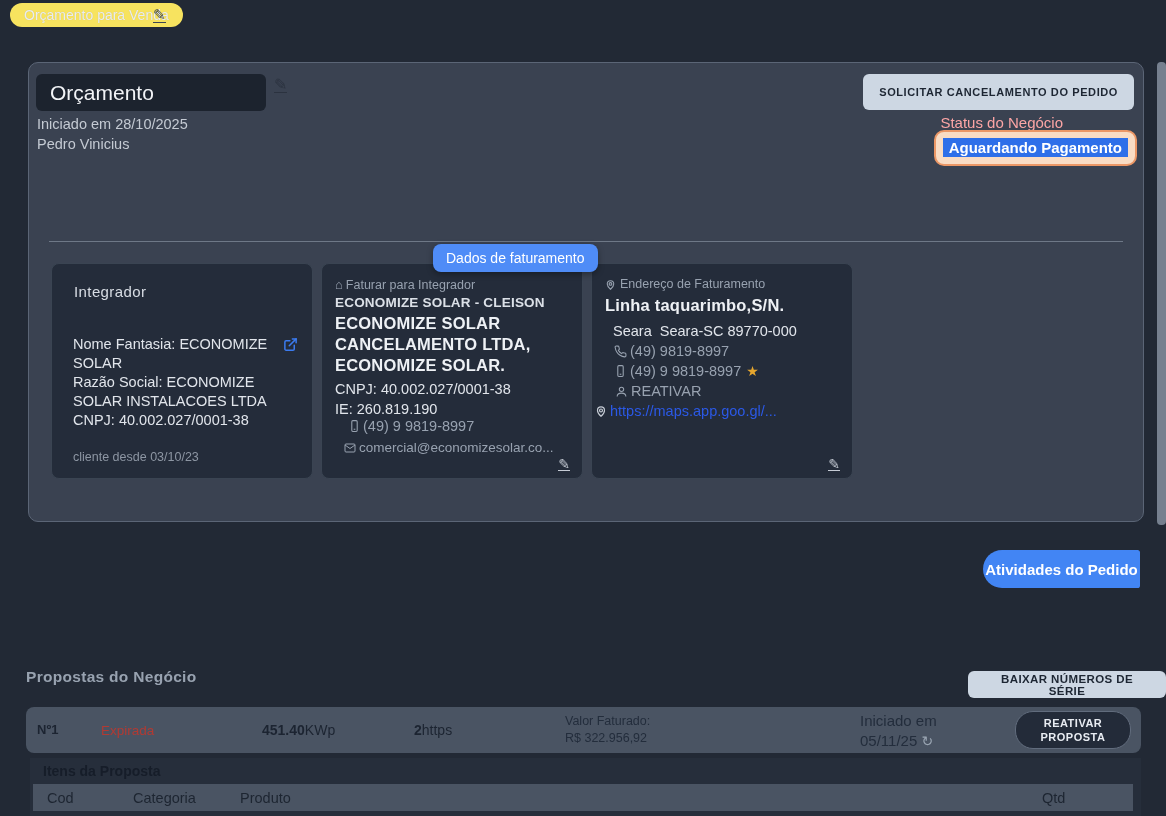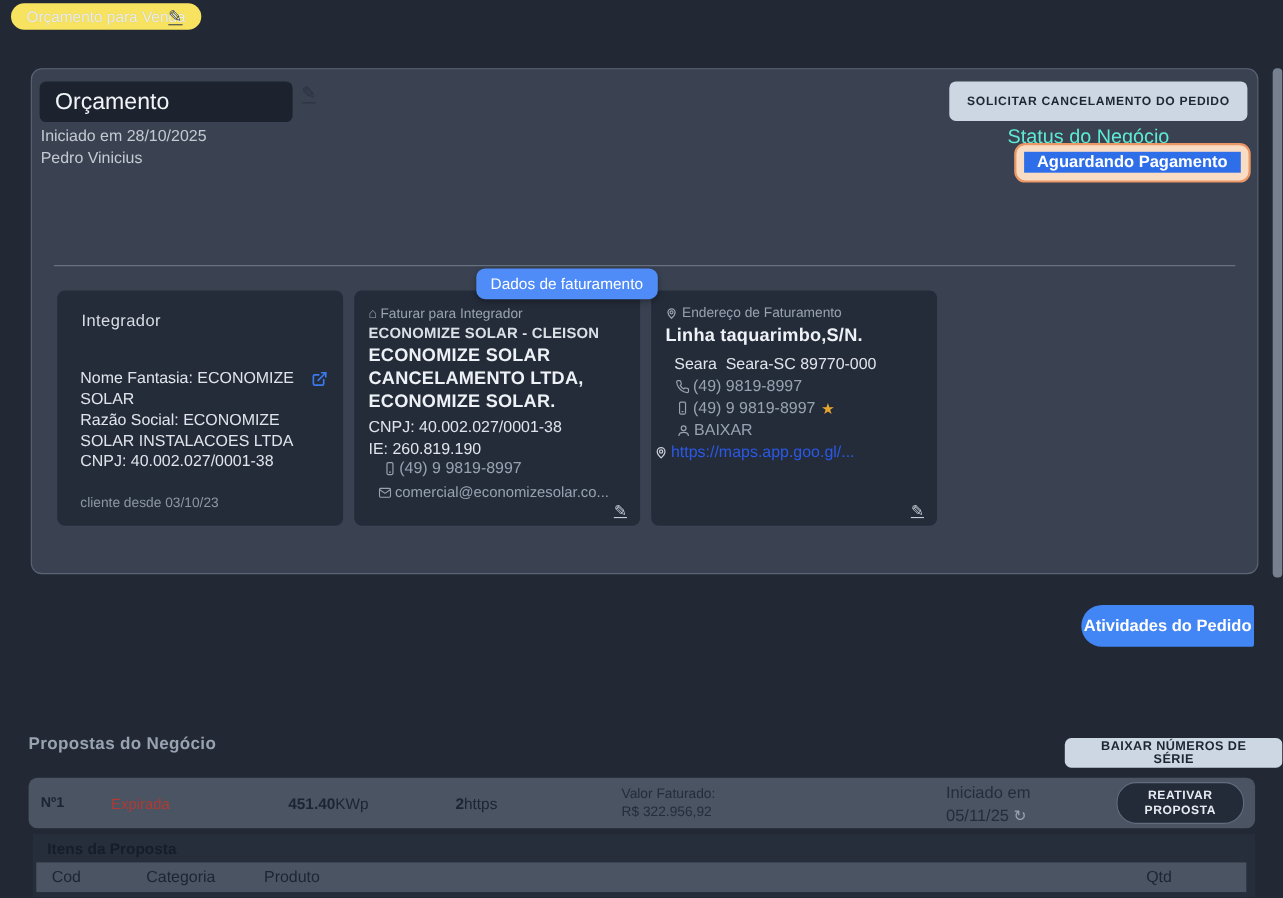--- a/index.html
+++ b/index.html
@@ -30,27 +30,27 @@
   }
   .title-edit { position:absolute; left:245px; top:12px; font-size:16px; color:#2b323f; }
   .order-started { position:absolute; left:8px; top:53px; font-size:14.5px; color:#c4cad3; }
   .order-owner   { position:absolute; left:8px; top:73px; font-size:14.5px; color:#c4cad3; }
 
   .cancel-btn {
     position:absolute; right:9px; top:11px; height:36px; padding:0 16px;
     background:#cdd7e3; color:#1d2633; border:none; border-radius:6px;
     font-family:inherit; font-size:11px; font-weight:bold; letter-spacing:.6px; cursor:pointer;
   }
-  .status-label { position:absolute; right:80px; top:51px; font-size:18px; color:#5eead4; }
+  .status-label { position:absolute; right:80px; top:51px; font-size:15px; color:#fca5a5; }
   .status-badge {
     position:absolute; right:6px; top:67px; padding:7px 7px;
     background:#f9dcc4; border:2px solid #eb9766; border-radius:10px;
   }
   .status-badge-text {
-    background:#2e6fe9; color:#ffffff; font-size:15px; font-weight:bold; padding:1px 12px;
+    background:#2e6fe9; color:#ffffff; font-size:15px; font-weight:bold; padding:1px 6px;
   }
   .history-btn {
     position:absolute; right:7px; top:116px; height:31px; padding:0 12px;
     background:#95a0ad; color:#212a37; border:none; border-radius:6px;
     font-family:inherit; font-size:14.5px; cursor:pointer;
     display:flex; align-items:center; gap:6px;
   }
   .divider { position:absolute; left:20px; top:178px; width:1074px; border-top:1px solid #6e7887; }
   .billing-tab {
     position:absolute; left:404px; top:181px; padding:6px 13px; z-index:3;
@@ -220,21 +220,21 @@
             <line x1="10.5" y1="18" x2="13.5" y2="18"></line>
           </svg>
         <span>(49) 9 9819-8997</span>
         <span class="star-icon">★</span>
       </div>
       <div class="c3-line c3-person">
         <svg class="icon-svg" width="13" height="13" viewBox="0 0 24 24" fill="none" stroke="#98a2b0" stroke-width="2">
             <circle cx="12" cy="8" r="4"></circle>
             <path d="M4 21c0-4 3.6-6 8-6s8 2 8 6"></path>
           </svg>
-        <span>BAIXAR</span>
+        <span>REATIVAR</span>
       </div>
       <div class="c3-map">
         <svg class="icon-svg" width="14" height="14" viewBox="0 0 24 24" fill="none" stroke="#c6ccd5" stroke-width="2">
             <path d="M12 21s-6-5.3-6-10a6 6 0 1 1 12 0c0 4.7-6 10-6 10z"></path>
             <circle cx="12" cy="11" r="2.5"></circle>
           </svg>
         <a href="#">https://maps.app.goo.gl/...</a>
       </div>
       <span class="edit-icon card-edit">✎</span>
     </div>

